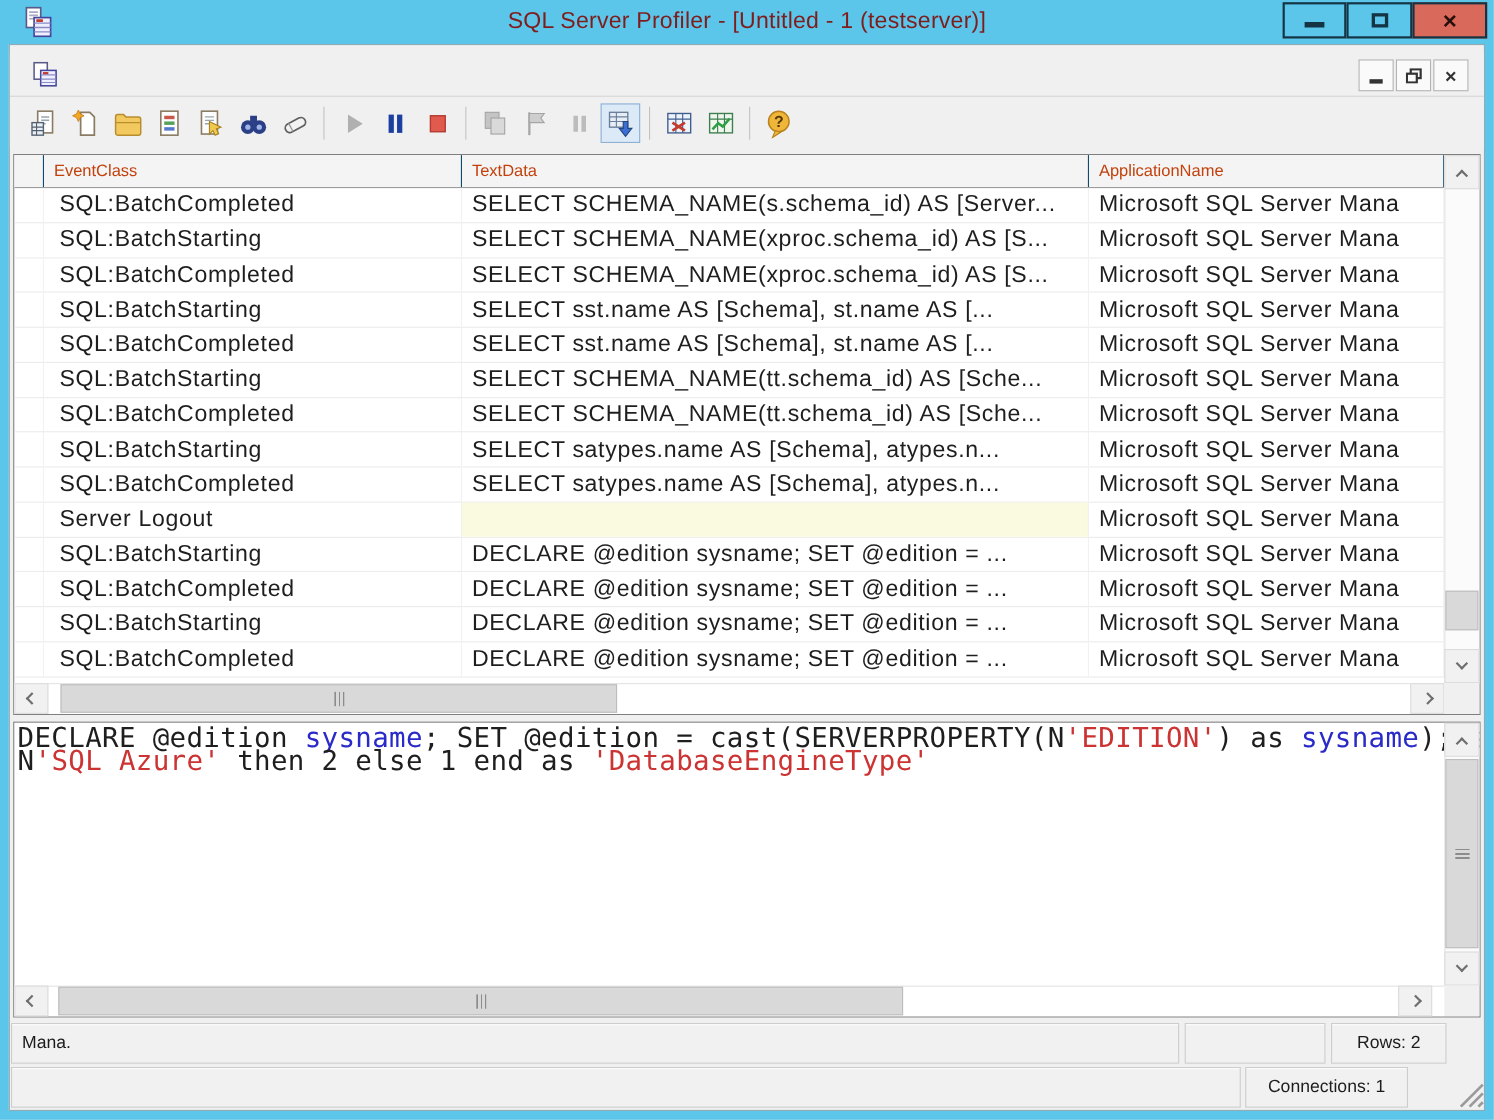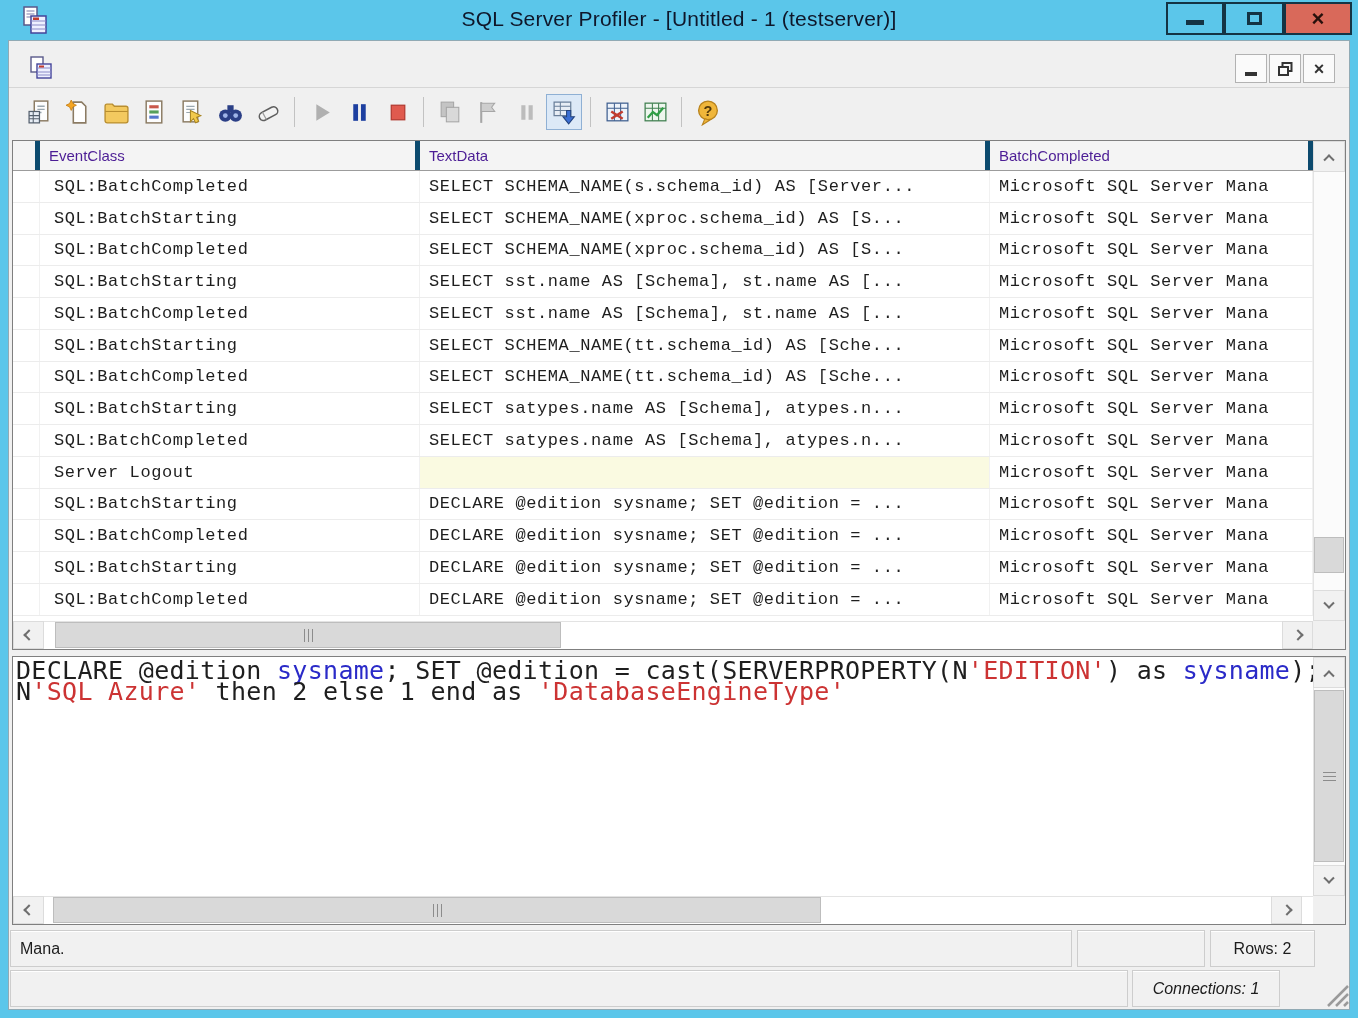--- a/index.html
+++ b/index.html
@@ -4,21 +4,21 @@
 <style>
   html,body{margin:0;padding:0;}
   body{width:1358px;height:1018px;position:relative;font-family:"Liberation Sans",sans-serif;
        background:var(--c-frame,#5bc6ea);overflow:hidden;}
   *{box-sizing:border-box;}
 
   
   .titlebar{position:absolute;left:0;top:0;width:1358px;height:40px;}
   .app-icon{position:absolute;left:22px;top:5px;width:26px;height:30px;}
   .win-title{position:absolute;left:0;right:0;top:7px;text-align:center;
-             font-size:21px;color:#0f172a;letter-spacing:.2px;}
+             font-size:21px;color:#7f1d1d;letter-spacing:.2px;}
   .win-btn{position:absolute;top:2px;height:33px;border:2px solid #143444;
            display:flex;align-items:center;justify-content:center;cursor:default;}
   .win-btn.min{left:1166px;width:58px;background:var(--c-frame,#5bc6ea);}
   .win-btn.max{left:1224px;width:60px;background:var(--c-frame,#5bc6ea);}
   .win-btn.close{left:1284px;width:68px;background:var(--c-close,#d9695a);}
   .glyph-min{width:18px;height:5px;background:#143444;margin-top:8px;}
   .glyph-max{width:15px;height:13px;border:3px solid #143444;}
   .glyph-x{font-size:22px;font-weight:bold;color:#27100b;line-height:1;}
 
   
@@ -44,30 +44,30 @@
         display:flex;align-items:center;justify-content:center;padding:0;margin:0 1px;}
   .tbtn.state-pressed{background:#dce9f7;border:1px solid #8fb0d4;}
   .tbtn.state-disabled{opacity:.85;}
   .tsep{width:1px;height:30px;background:#c2c2c2;margin:0 7px;}
 
   
   .grid{position:absolute;left:12px;top:140px;width:1334px;height:510px;
         border:1px solid #7f7f7f;background:#fff;overflow:hidden;}
   .grid-header{position:absolute;left:0;top:0;height:30px;width:1300px;display:flex;
                background:#f4f4f4;border-bottom:1px solid #9c9c9c;}
-  .hc{border-right:5px solid #0c4a6e;display:flex;align-items:center;
-      font-size:15px;color:#4c1d95;padding-left:9px;}
+  .hc{border-right:1px solid #0c4a6e;display:flex;align-items:center;
+      font-size:15px;color:#c2410c;padding-left:9px;}
   .c-sel{width:27px;padding-left:0;}
   .c-ec{width:380px;}
   .c-td{width:570px;}
   .c-an{flex:1;}
   .grid-rows{position:absolute;left:0;top:30px;width:1300px;height:452px;overflow:hidden;}
   .gridrow{display:flex;height:31.75px;border-bottom:1px solid #ececec;}
   .gridrow .cell{display:flex;align-items:center;border-right:1px solid #f1f1f1;
-      font-family:Liberation Mono, monospace;font-size:17px;
+      font-family:Liberation Sans, sans-serif;font-size:21px;
       letter-spacing:.6px;color:#1e1e1e;white-space:nowrap;overflow:hidden;padding-left:9px;}
   .gridrow .cell.c-ec{padding-left:14px;}
   .gridrow .cell.hl{background:var(--c-hl,#fafae1);}
 
   
   .sb-btn{position:absolute;background:#f1f1f1;border:1px solid #dcdcdc;
           display:flex;align-items:center;justify-content:center;}
   .chev{display:inline-block;width:8px;height:8px;border-right:2px solid #6e6e6e;border-bottom:2px solid #6e6e6e;}
   .chev.up{transform:rotate(-135deg) translate(-2px,-2px);}
   .chev.down{transform:rotate(45deg) translate(-2px,-2px);}
@@ -269,21 +269,21 @@
 <div class="grid">
   <div class="grid-header">
     <div class="hc c-sel"></div>
     <div class="hc c-ec">
         <span>EventClass</span>
       </div>
     <div class="hc c-td">
         <span>TextData</span>
       </div>
     <div class="hc c-an">
-        <span>BatchCompleted</span>
+        <span>ApplicationName</span>
       </div>
   </div>
   <div class="grid-rows">
       <div class="gridrow">
         <div class="cell c-sel"></div>
         <div class="cell c-ec">SQL:BatchCompleted</div>
         <div class="cell c-td">SELECT SCHEMA_NAME(s.schema_id) AS [Server...</div>
         <div class="cell c-an">Microsoft SQL Server Mana</div>
       </div>
       <div class="gridrow">
@@ -417,18 +417,18 @@
 
 <div class="spanel sb1" style="left:10px;width:1062px;padding-left:9px;">
   <span>Mana.</span>
 </div>
 <div class="spanel sb1" style="left:1077px;width:128px;"></div>
 <div class="spanel sb1" style="left:1210px;width:105px;justify-content:center;">
   <span>Rows: 2</span>
 </div>
 
 <div class="spanel sb2" style="left:10px;width:1118px;"></div>
-<div class="spanel sb2" style="left:1132px;width:148px;justify-content:center;font-style:italic;">
+<div class="spanel sb2" style="left:1132px;width:148px;justify-content:center;">
   <span>Connections: 1</span>
 </div>
 <svg class="resize-grip" viewBox="0 0 28 26">
   <path d="M26 4L6 24M26 12L14 24M26 20L22 24" stroke="#9a9a9a" stroke-width="2.5" fill="none"></path>
 </svg>
 
 </body></html>

